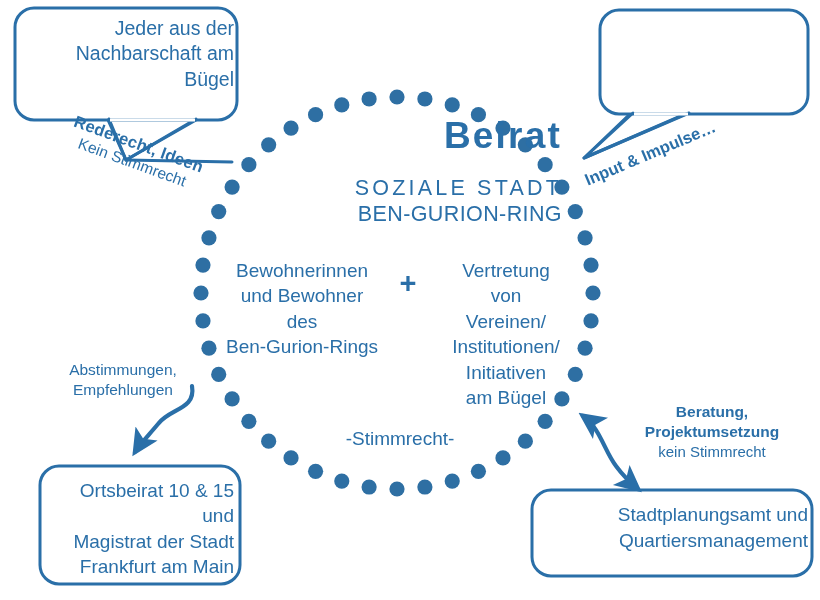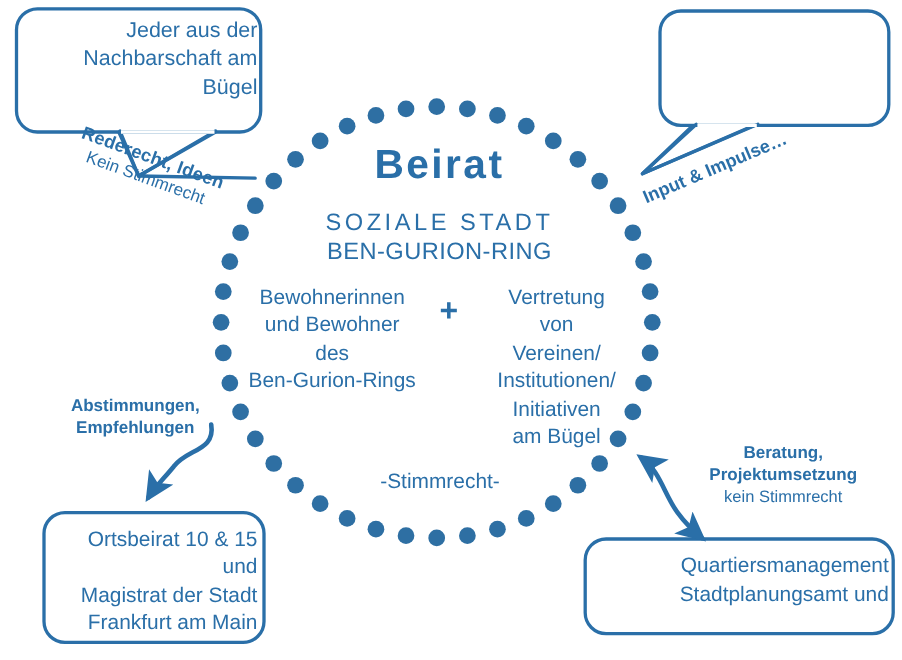--- a/index.html
+++ b/index.html
@@ -26,22 +26,22 @@
   
   #bubble-tl-text{left:22px;  top:16px;  width:212px; font-size:19.5px;}
   #bubble-tr-text{left:604px; top:22px;  width:204px; font-size:19.5px;}
 
   
   #box-bl-text{left:46px;  top:478px; width:188px; font-size:19px; line-height:1.34;}
   #box-br-text{left:538px; top:502px; width:270px; font-size:19px; line-height:1.36;}
 
   
   #circle-head{
-    position:absolute; left:237px; top:131px; width:325px;
-    text-align:center;
+    position:absolute; left:237px; top:117px; width:325px;
+    text-align:right;
   }
   #circle-title{
     font-size:37px; font-weight:700; letter-spacing:2.2px;
     line-height:1.05; color:#2a6fa8;
   }
   #circle-sub1{
     font-size:21.5px; font-weight:400; letter-spacing:3.2px;
     margin-top:20px; color:#2a6fa8;
   }
   #circle-sub2{
@@ -77,21 +77,21 @@
   #lbl-left .l2{font-size:15.5px;font-weight:400;margin-top:1px;}
   #lbl-right{
     left:582px; top:172px;
     transform:rotate(-23deg); transform-origin:0 0;
     font-size:16.5px; font-weight:700;
   }
 
   
   #lbl-bl{
     position:absolute; left:48px; top:360px; width:150px;
-    text-align:center; font-size:15.5px; font-weight:700; line-height:1.28;
+    text-align:center; font-size:15.5px; font-weight:400; line-height:1.28;
     color:#2a6fa8;
   }
   #lbl-br{
     position:absolute; left:628px; top:402px; width:168px;
     text-align:center; font-size:15.5px; line-height:1.30; color:#2a6fa8;
   }
   #lbl-br .b{font-weight:700;}
   #lbl-br .n{font-weight:400;font-size:15px;}
 </style>
 </head>
@@ -236,17 +236,17 @@
   </div>
 
   <div class="box-text" id="box-bl-text">
     <div>Ortsbeirat 10 &amp; 15</div>
     <div>und</div>
     <div>Magistrat der Stadt</div>
     <div>Frankfurt am Main</div>
   </div>
 
   <div class="box-text" id="box-br-text">
+    <div>Stadtplanungsamt und</div>
     <div>Quartiersmanagement</div>
-    <div>Stadtplanungsamt und</div>
   </div>
 
 </div>
 
 </body></html>

